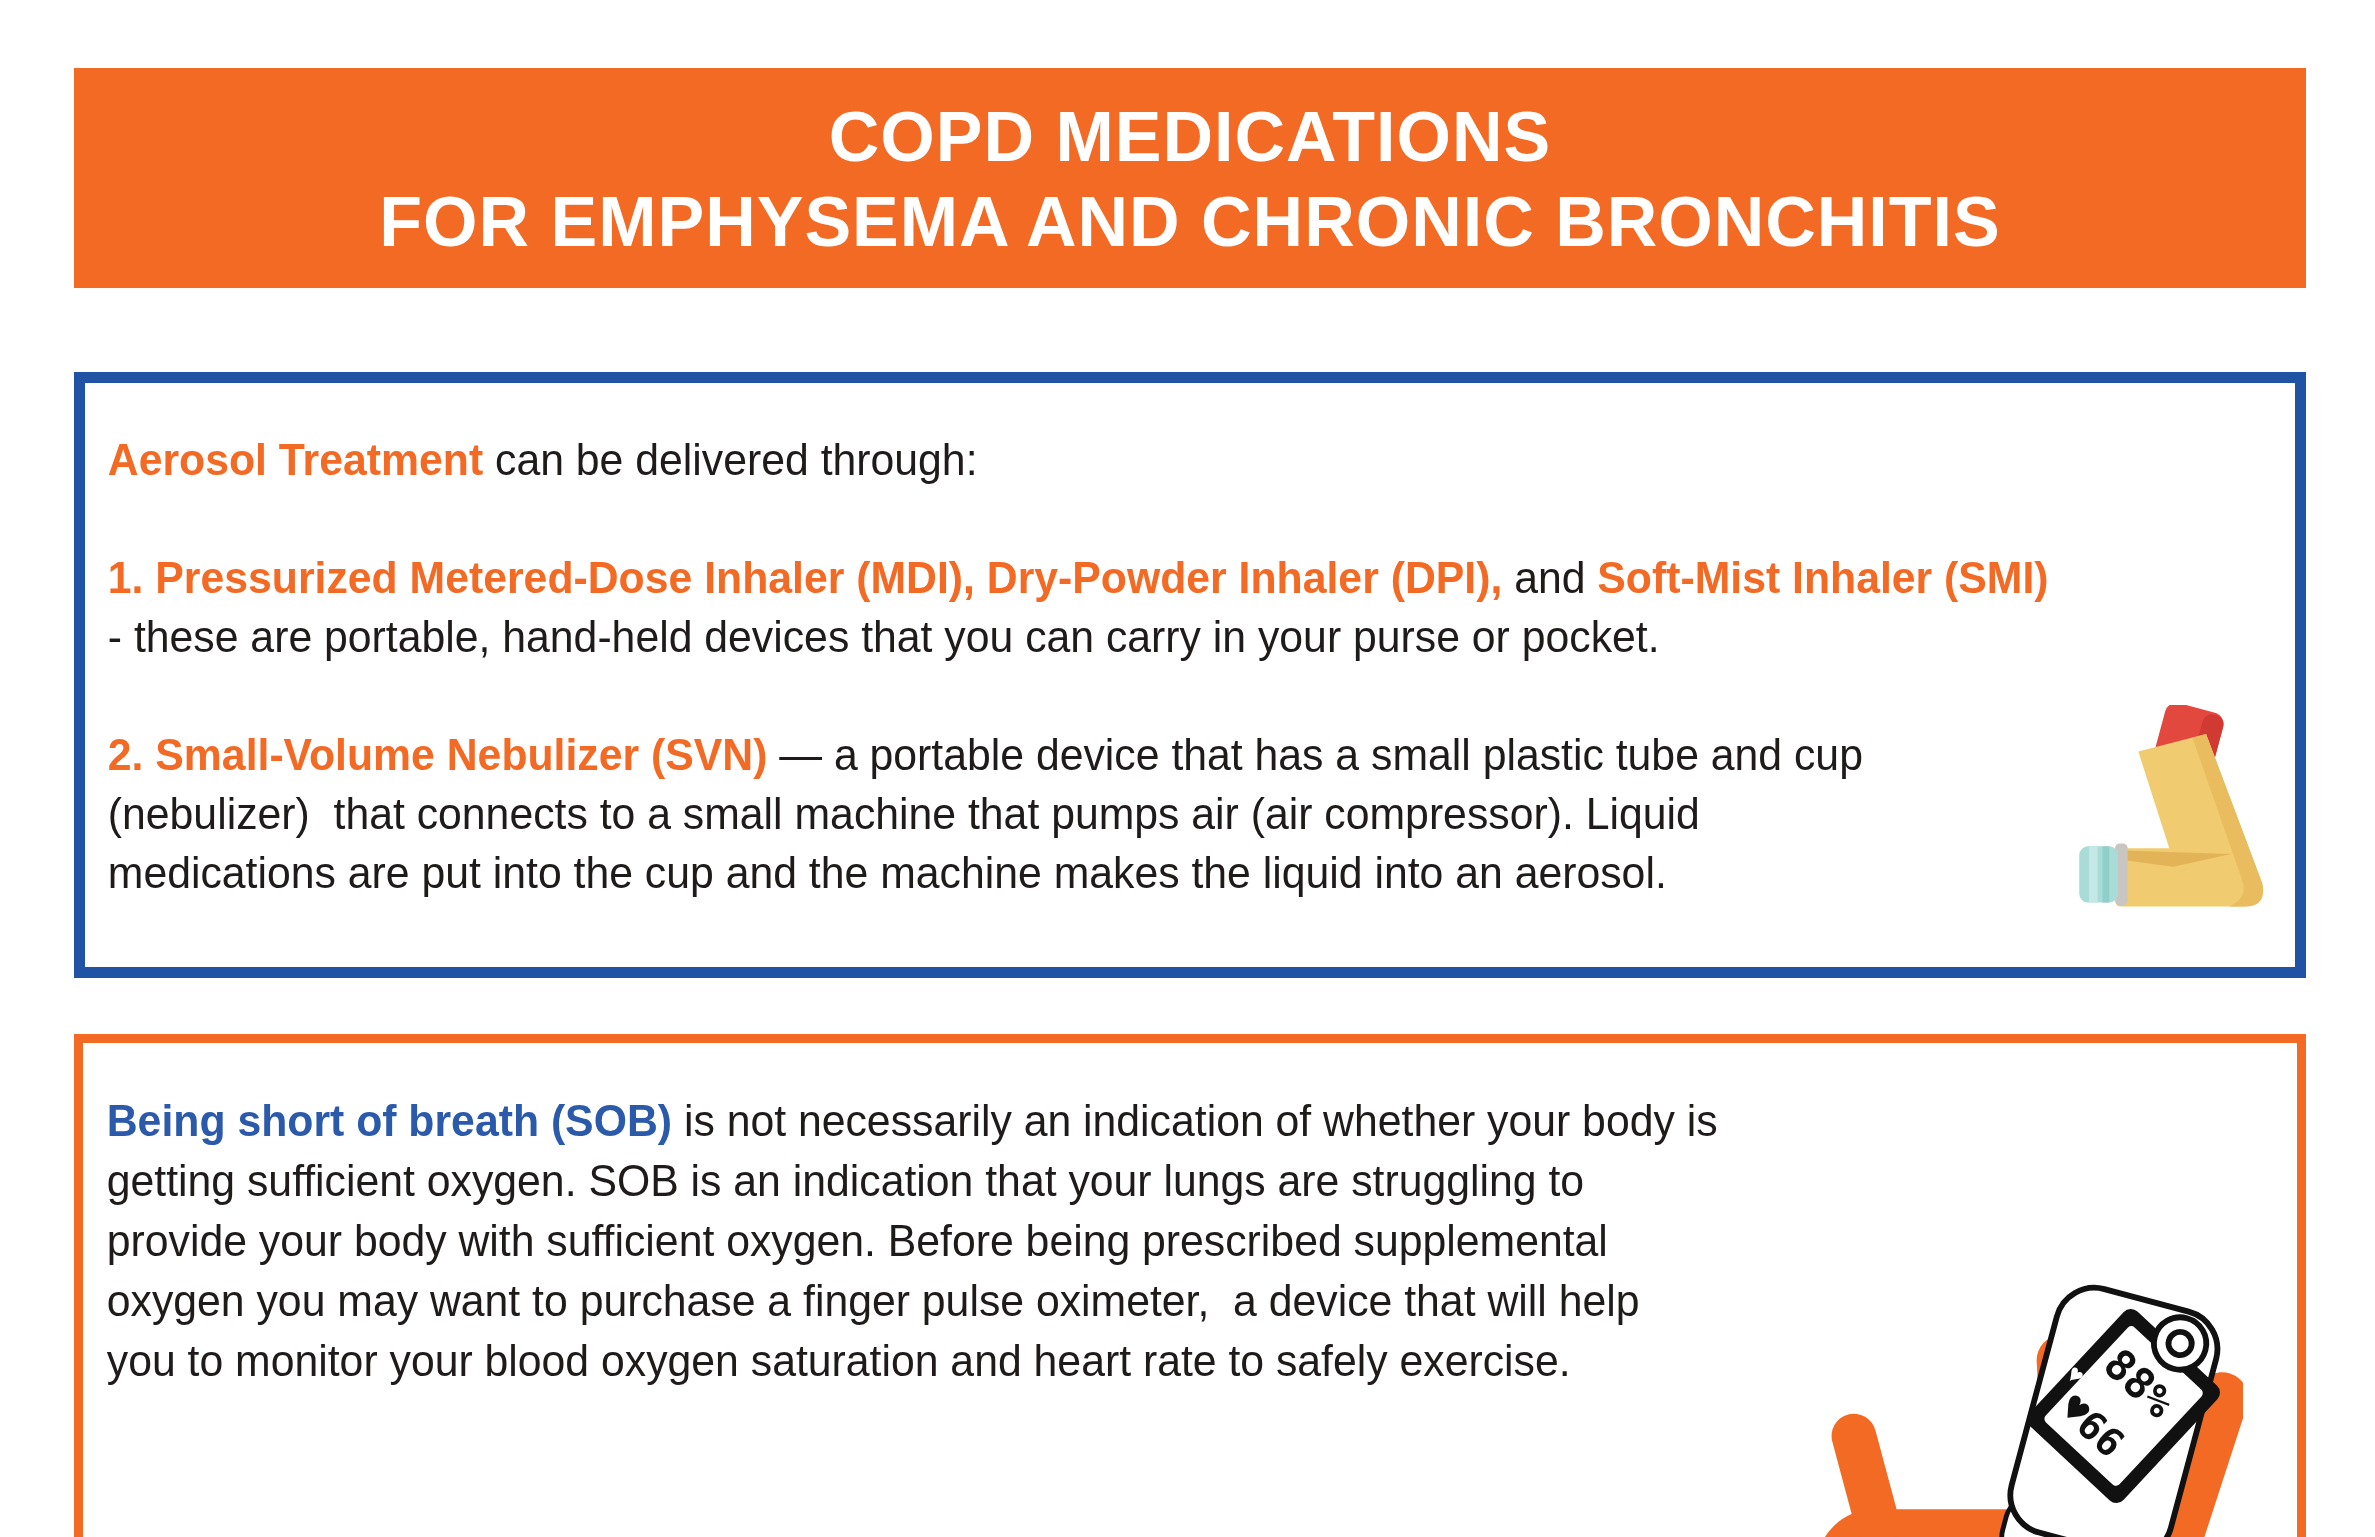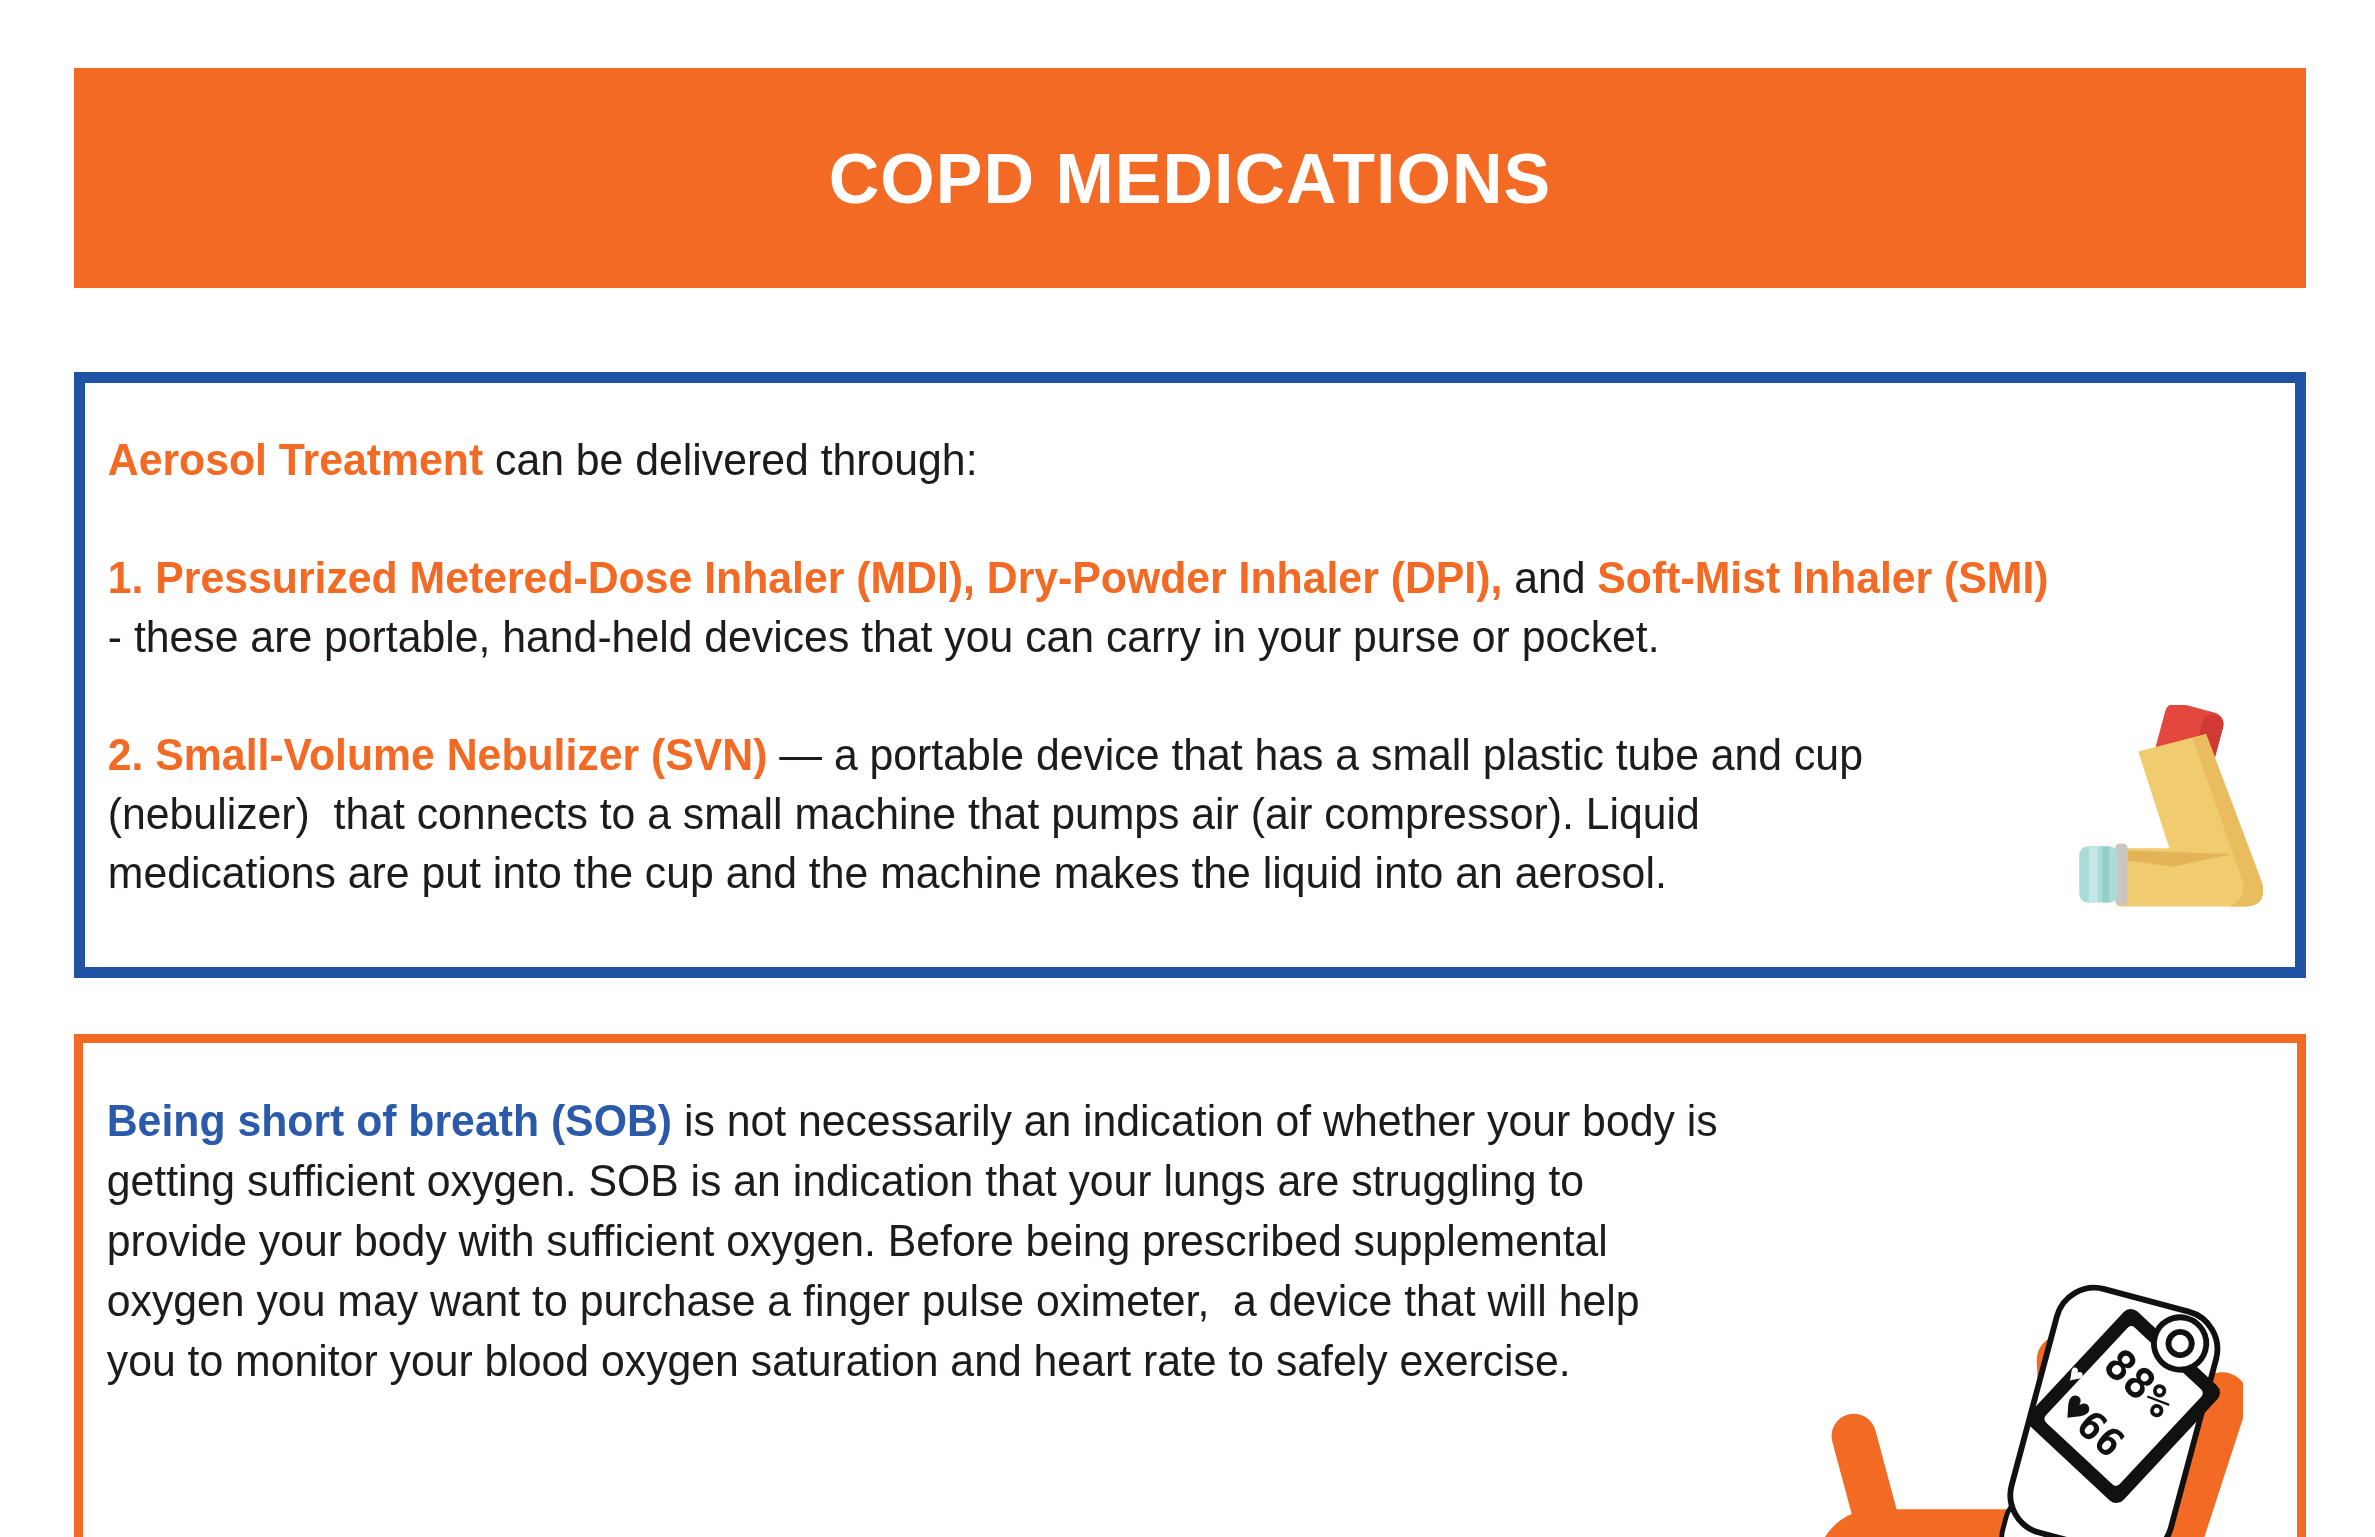--- a/index.html
+++ b/index.html
@@ -49,20 +49,21 @@
   .hand{position:absolute;right:54px;bottom:0;width:456px;height:349px;}
   .seg{font-family:"DejaVu Sans Mono",monospace;font-weight:700;}
 </style>
 </head>
 <body>
 
 <div class="page">
 
   <header class="banner">
     <div class="banner-line">COPD MEDICATIONS</div>
+    <div class="banner-line">FOR EMPHYSEMA AND CHRONIC BRONCHITIS</div>
   </header>
 
   <section class="box box-blue">
     <div class="text-block">
       <p class="line"><span class="hl-orange">Aerosol Treatment</span><span> can be delivered through:</span></p>
       <p class="line gap-above"><span class="hl-orange">1. Pressurized Metered-Dose Inhaler (MDI),</span><span class="hl-orange"> Dry-Powder Inhaler (DPI),</span><span> and </span><span class="hl-orange">Soft-Mist Inhaler (SMI)</span></p>
       <p class="line">- these are portable, hand-held devices that you can carry in your purse or pocket.</p>
       <p class="line gap-above"><span class="hl-orange">2. Small-Volume Nebulizer (SVN)</span><span> — a portable device that has a small plastic tube and cup</span></p>
       <p class="line">(nebulizer)  that connects to a small machine that pumps air (air compressor). Liquid</p>
       <p class="line">medications are put into the cup and the machine makes the liquid into an aerosol.</p>

